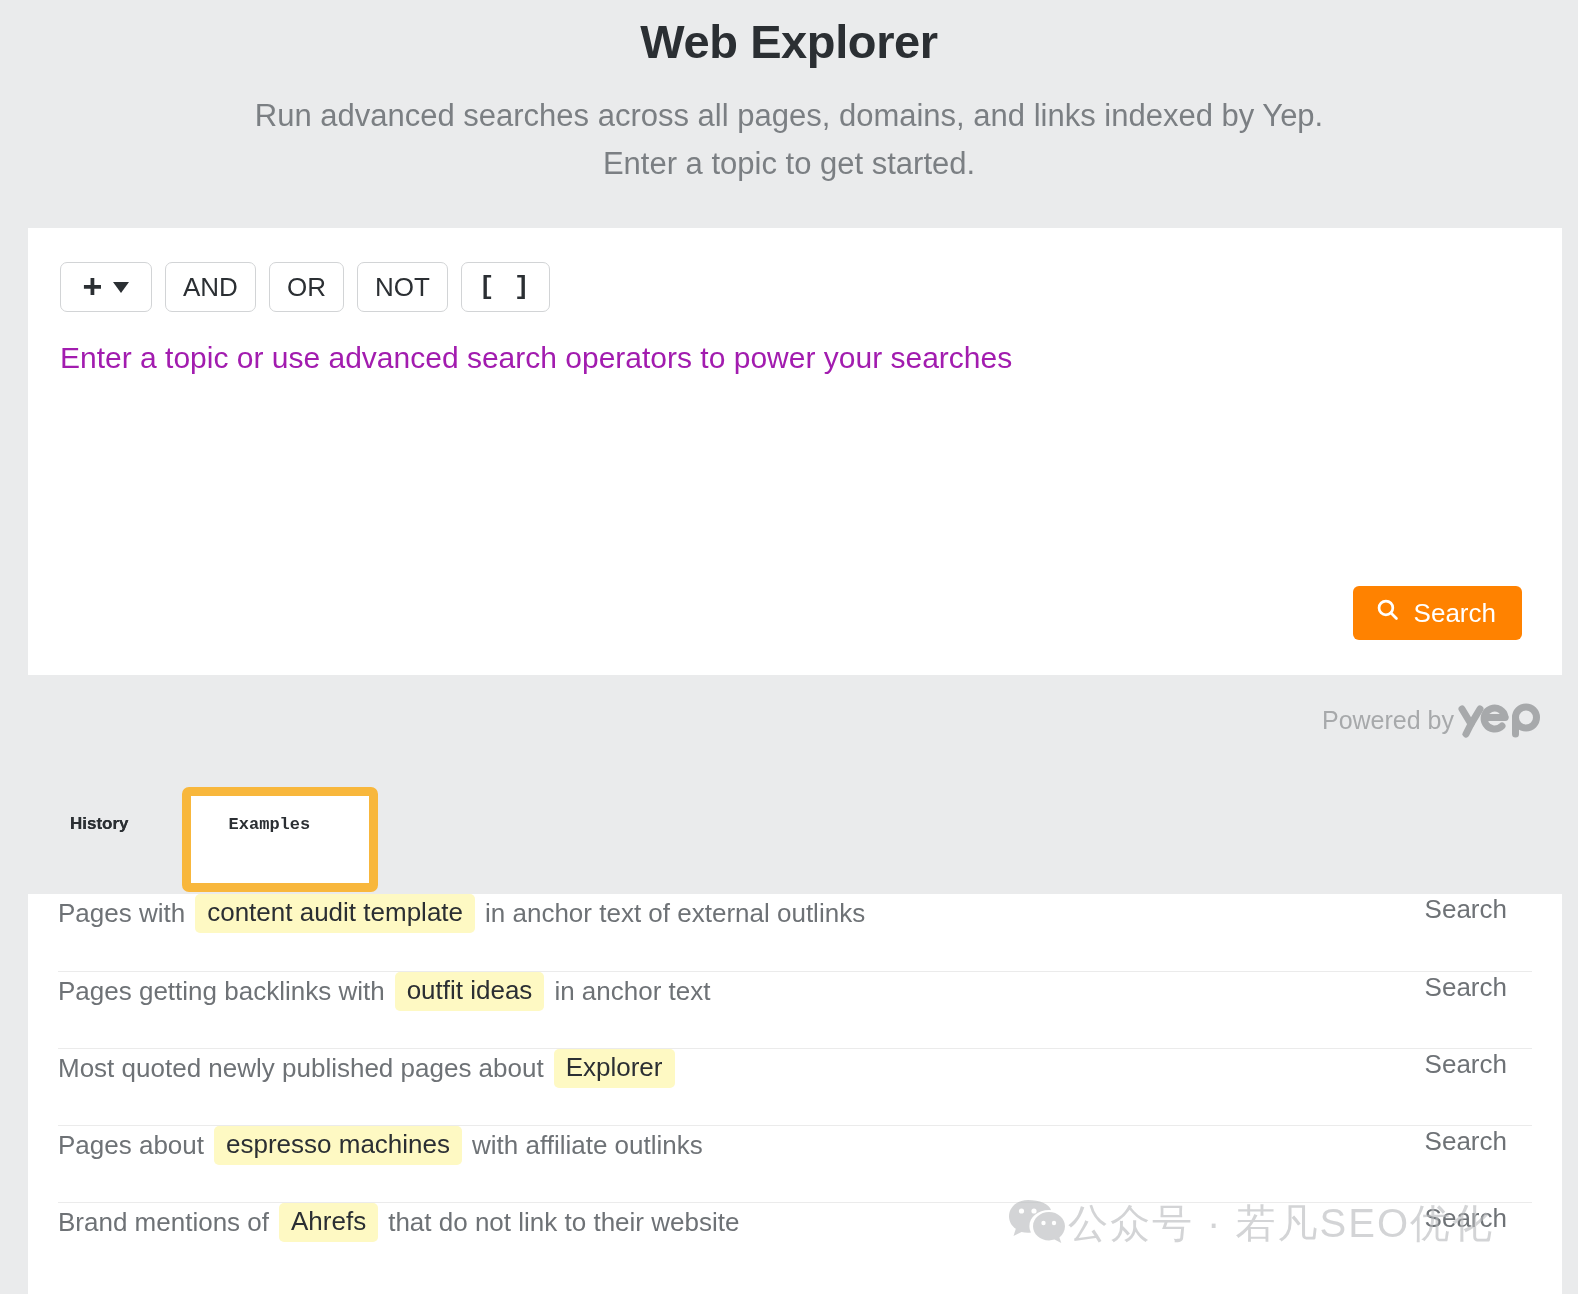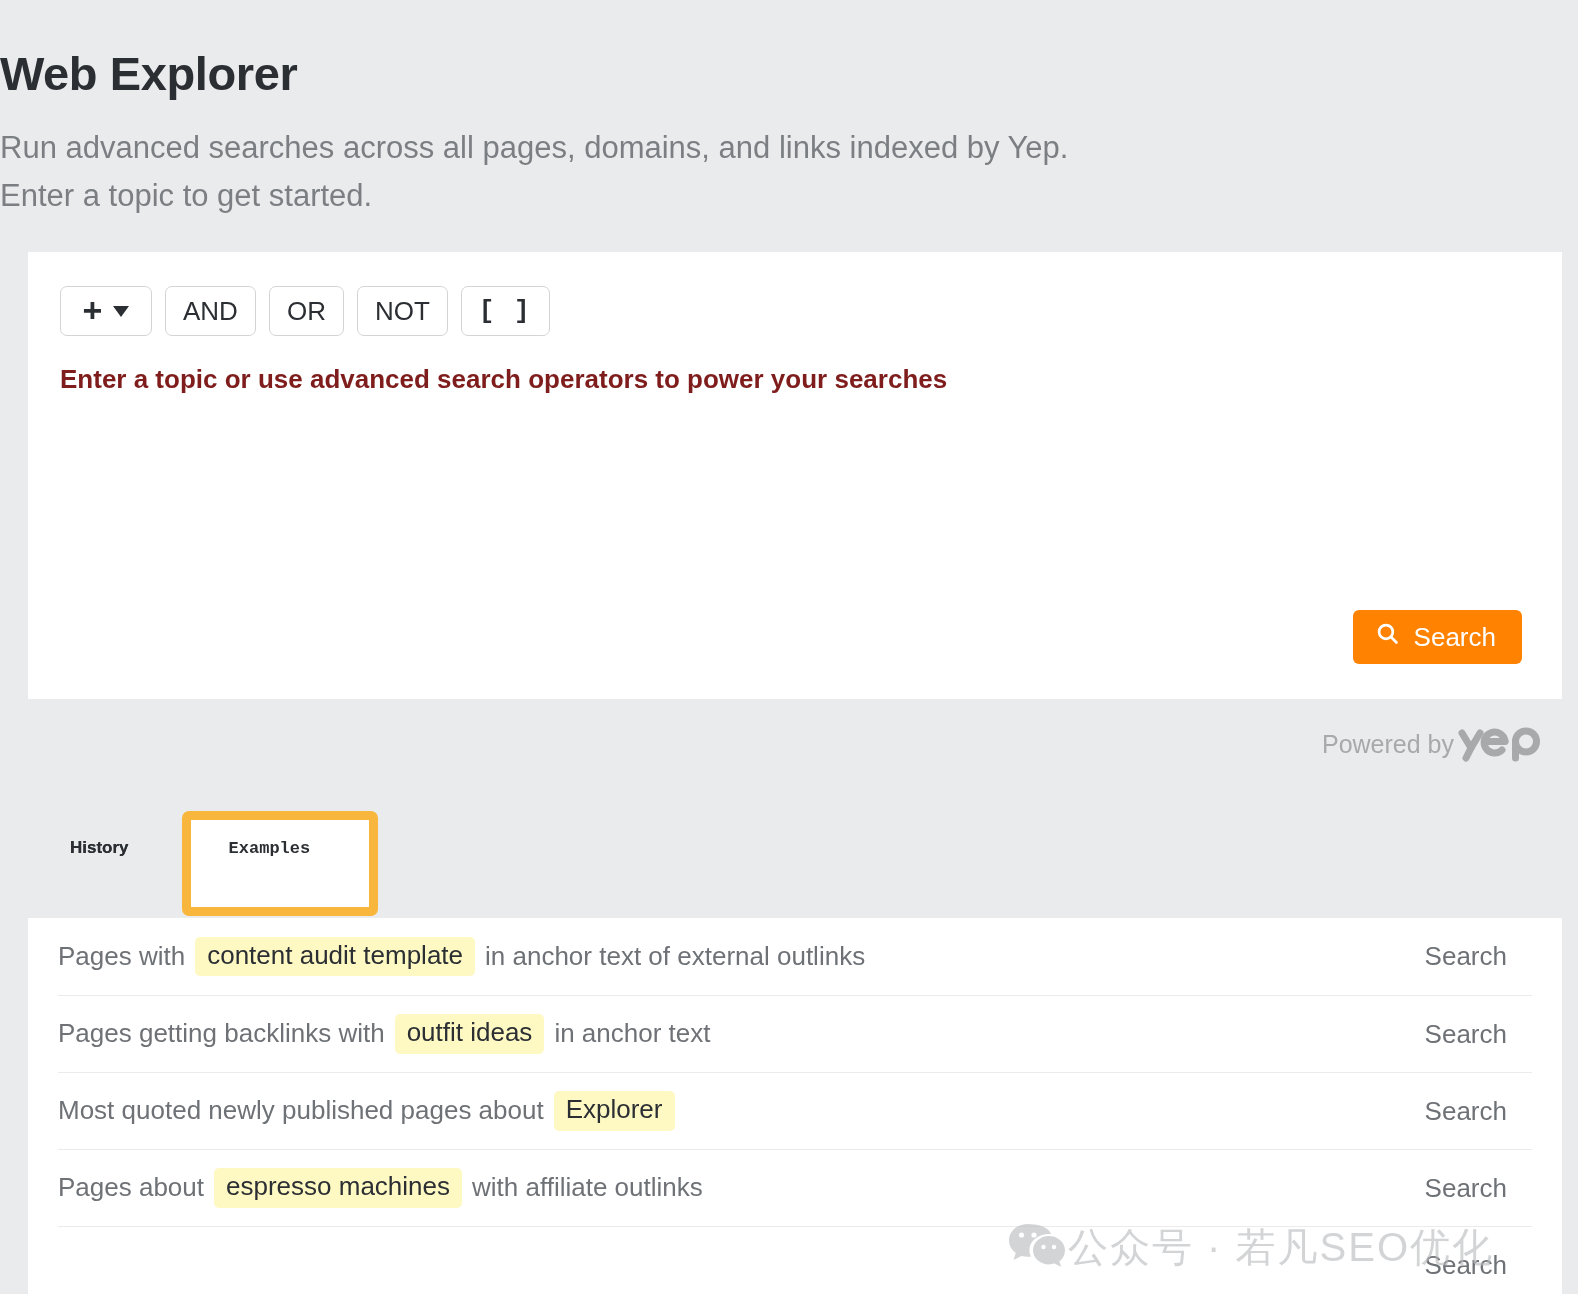--- a/index.html
+++ b/index.html
@@ -14,22 +14,22 @@
 
   .page {
     position: relative;
     width: 1578px;
     height: 1294px;
     background: #eaebec;
   }
 
   
   .header {
-    padding-top: 22px;
-    margin-top: 24px;
+    padding-top: 14px;
+    text-align: center;
   }
   .page-title {
     font-size: 47px;
     font-weight: bold;
     color: #2b2f33;
     letter-spacing: -0.4px;
     line-height: 1.2;
   }
   .page-subtitle {
     margin-top: 22px;
@@ -91,24 +91,23 @@
   .op-btn.brackets {
     font-family: "Liberation Mono", monospace;
     font-weight: bold;
     font-size: 26px;
     letter-spacing: 2px;
     min-width: 64px;
   }
 
   .query-placeholder {
     padding: 28px 32px 0 32px;
-    font-size: 26px;
-    color: #7f1d1d;
+    font-size: 30px;
+    color: #a21caf;
     line-height: 1.2;
-    font-weight: bold;
   }
 
   .search-btn {
     position: absolute;
     right: 40px;
     bottom: 35px;
     height: 54px;
     padding: 0 26px 0 22px;
     background: #ff8200;
     border: none;
@@ -185,21 +184,21 @@
     width: 1534px;
     height: 400px;
     background: #ffffff;
   }
 
   .example-row {
     position: relative;
     height: 77px;
     margin: 0 30px 0 30px;
     display: flex;
-    align-items: center;
+    align-items: flex-start;
     border-top: 1px solid #ebebeb;
     cursor: pointer;
   }
   .example-row:first-child { border-top: none; }
 
   .example-text {
     display: flex;
     align-items: center;
     font-size: 26px;
     color: #6e7276;
@@ -339,20 +338,25 @@
     <div class="example-row">
       <div class="example-text">
         <span>Pages about</span>
         <span class="chip">espresso machines</span>
         <span>with affiliate outlinks</span>
       </div>
       <div class="row-search">Search</div>
     </div>
 
     <div class="example-row">
+      <div class="example-text">
+        <span>Brand mentions of</span>
+        <span class="chip">Ahrefs</span>
+        <span>that do not link to their website</span>
+      </div>
       <div class="row-search">Search</div>
     </div>
 
   </div>
 
   <div class="watermark">
     <span>
       <svg width="58" height="50" viewBox="0 0 58 50">
         <path d="M20 3 C9 3 1 10.5 1 19.5 c0 5 2.6 9.4 6.8 12.3 L5.5 39 l8-4.1
                  c2 .5 4.2.8 6.5.8 1 0 2-.06 3-.17 C22 33.5 21.4 31.4 21.4 29.2

